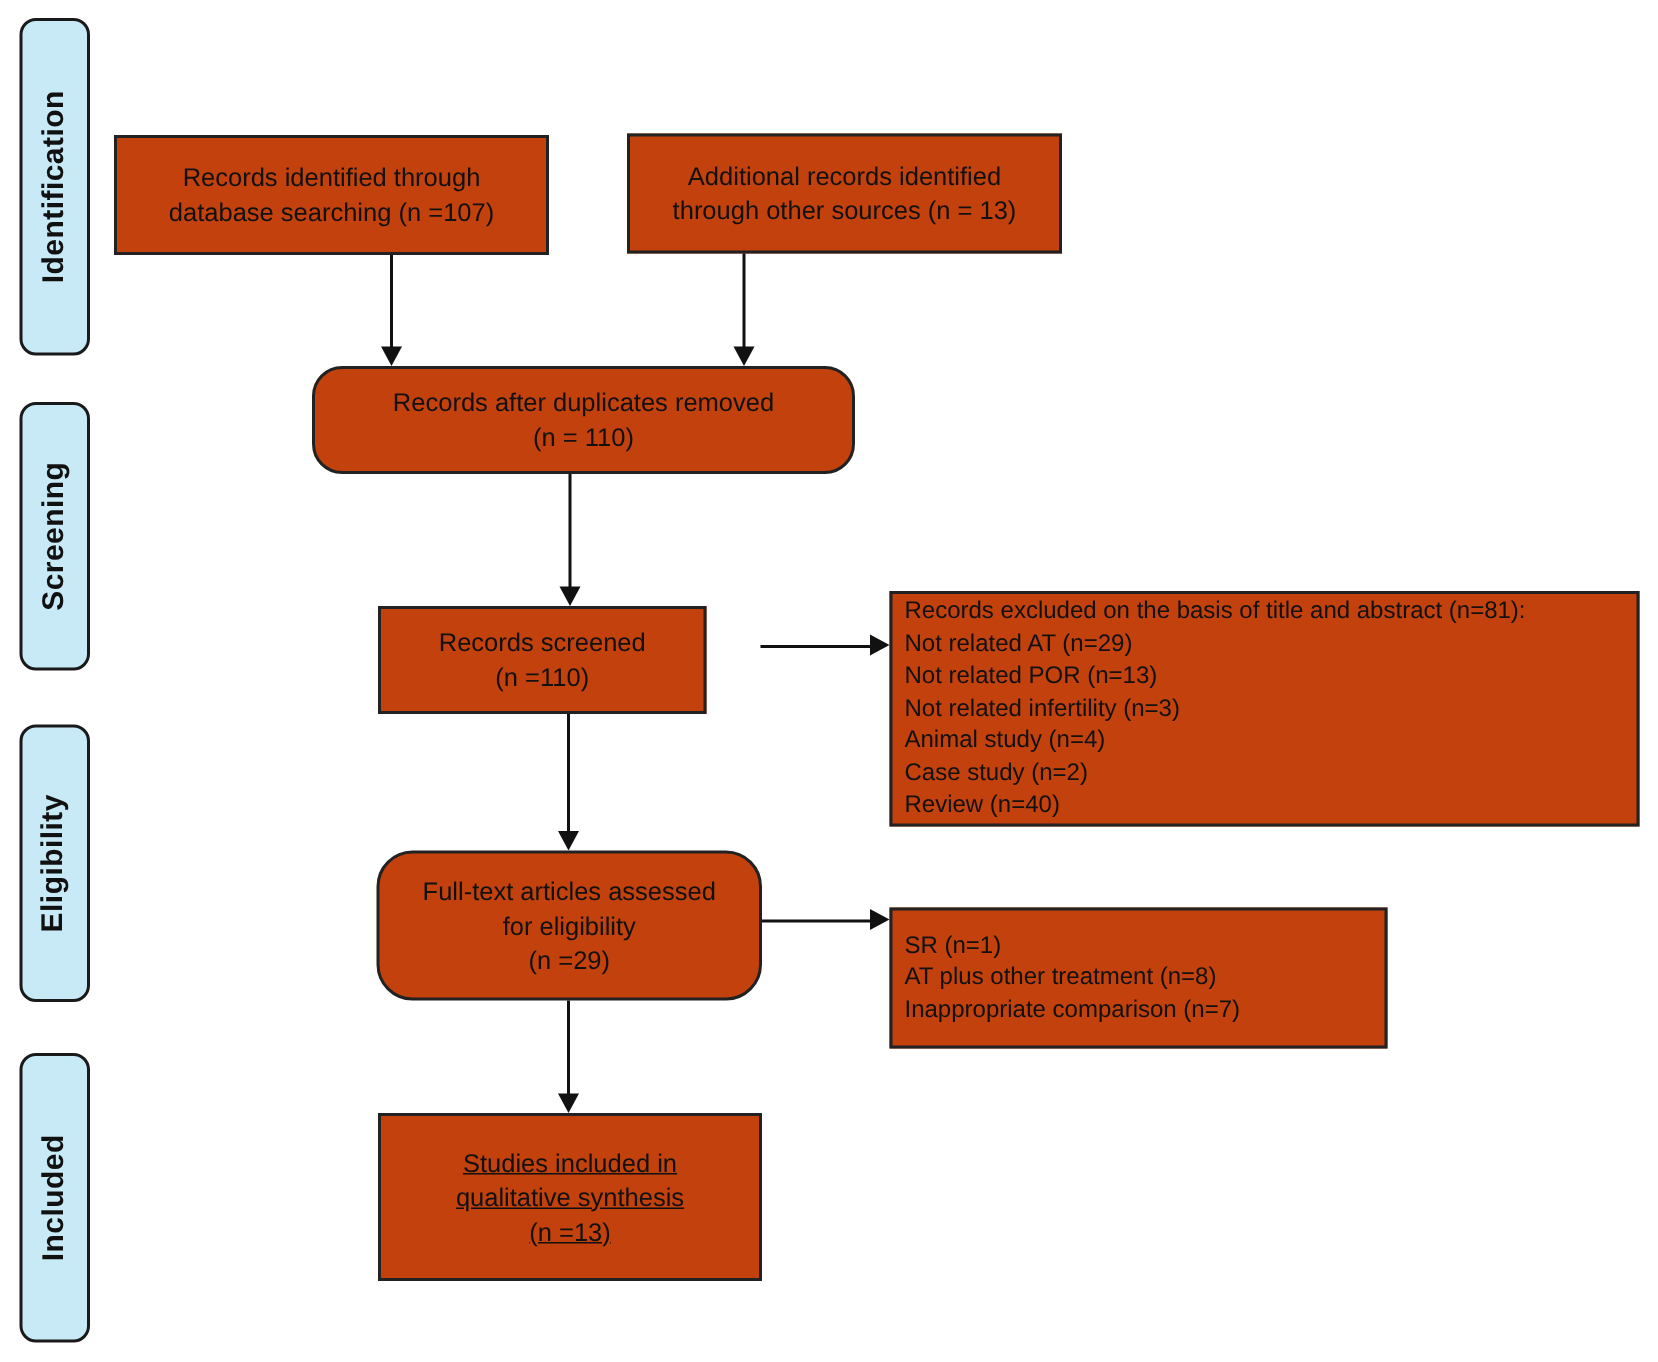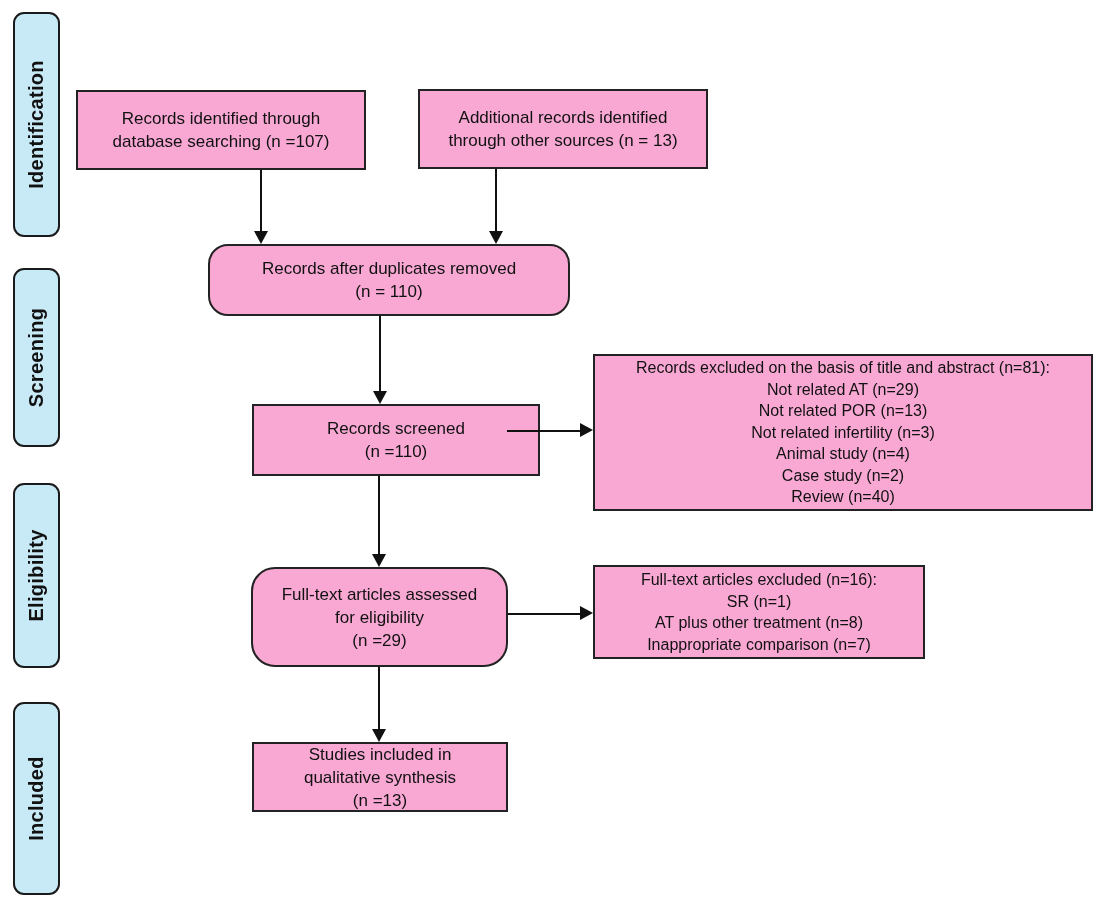--- a/index.html
+++ b/index.html
@@ -27,37 +27,38 @@
     white-space:nowrap;
     font-weight:bold;
     font-size:20px;
     letter-spacing:0.3px;
     color:#111111;
   }
 
   
   .node {
     position:absolute;
-    background:#f9a8d4;
+    background:#c2410c;
     border:2px solid #222222;
     box-sizing:border-box;
     display:flex; flex-direction:column;
     align-items:center; justify-content:center;
     text-align:center;
     font-size:17px;
     line-height:23px;
     color:#111111;
   }
   .node .ln { display:block; }
   .node.left {
-    align-items:center;
+    align-items:flex-start;
     justify-content:center;
     text-align:left;
     font-size:16px;
     padding:4px 8px;
+    margin-top:40px;
   }
   .node.left .ln { line-height:21.5px; }
 
   
   .vline { position:absolute; width:2px; background:#111111; }
   .hline { position:absolute; height:2px; background:#111111; }
   .ah-down {
     position:absolute; width:0; height:0;
     border-left:7px solid transparent;
     border-right:7px solid transparent;
@@ -96,21 +97,21 @@
   <div class="node" style="left:418px; top:89px; width:290px; height:80px;">
     <span class="ln">Additional records identified</span>
     <span class="ln">through other sources (n = 13)</span>
   </div>
 
   <div class="node" style="left:208px; top:244px; width:362px; height:72px;border-radius:20px;">
     <span class="ln">Records after duplicates removed</span>
     <span class="ln">(n = 110)</span>
   </div>
 
-  <div class="node" style="left:252px; top:404px; width:288px; height:72px;">
+  <div class="node" style="left:252px; top:404px; width:219px; height:72px;">
     <span class="ln">Records screened</span>
     <span class="ln">(n =110)</span>
   </div>
 
   <div class="node left" style="left:593px; top:354px; width:500px; height:157px;">
     <span class="ln">Records excluded on the basis of title and abstract (n=81):</span>
     <span class="ln">Not related AT (n=29)</span>
     <span class="ln">Not related POR (n=13)</span>
     <span class="ln">Not related infertility (n=3)</span>
     <span class="ln">Animal study (n=4)</span>
@@ -118,27 +119,26 @@
     <span class="ln">Review (n=40)</span>
   </div>
 
   <div class="node" style="left:251px; top:567px; width:257px; height:100px;border-radius:24px;">
     <span class="ln">Full-text articles assessed</span>
     <span class="ln">for eligibility</span>
     <span class="ln">(n =29)</span>
   </div>
 
   <div class="node left" style="left:593px; top:565px; width:332px; height:94px;">
-    <span class="ln">Full-text articles excluded (n=16):</span>
     <span class="ln">SR (n=1)</span>
     <span class="ln">AT plus other treatment (n=8)</span>
     <span class="ln">Inappropriate comparison (n=7)</span>
   </div>
 
-  <div class="node" style="left:252px; top:742px; width:256px; height:70px;">
+  <div class="node" style="left:252px; top:742px; width:256px; height:112px;text-decoration:underline;">
     <span class="ln">Studies included in</span>
     <span class="ln">qualitative synthesis</span>
     <span class="ln">(n =13)</span>
   </div>
 
   <div class="vline" style="left:260px; top:170px; height:63px;"></div>
   <div class="ah-down" style="left:254px; top:231px;"></div>
 
   <div class="vline" style="left:495px; top:169px; height:64px;"></div>
   <div class="ah-down" style="left:489px; top:231px;"></div>

